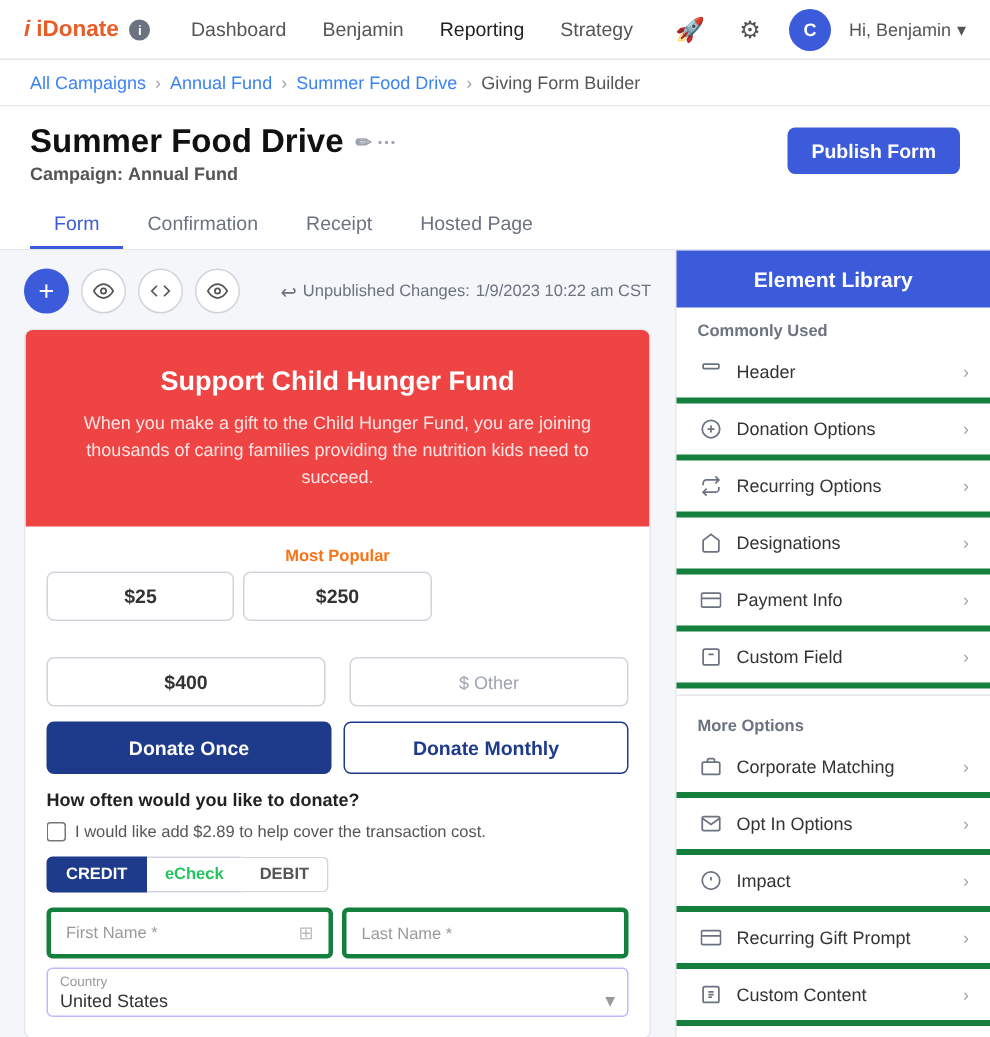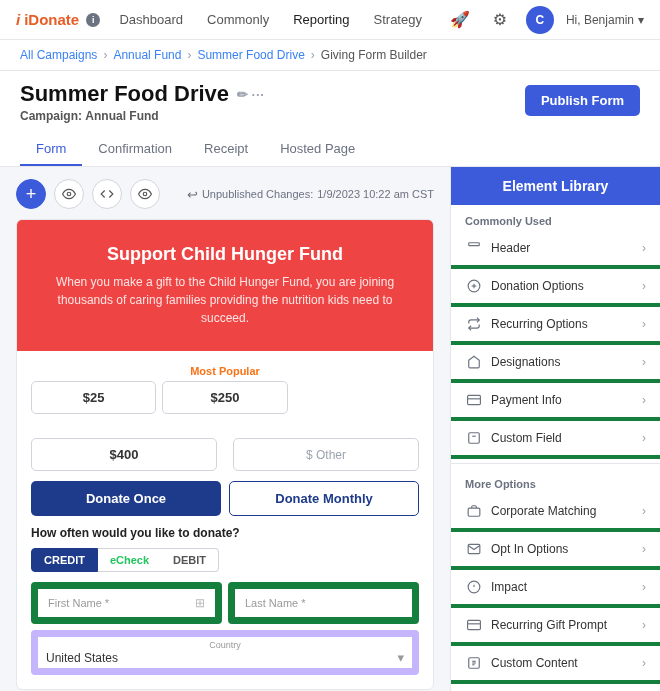--- a/index.html
+++ b/index.html
@@ -77,21 +77,21 @@
     .payment-tab:first-child { border-radius: 4px 0 0 4px; }
     .payment-tab:last-child { border-radius: 0 4px 4px 0; border-left: none; }
     .payment-tab:nth-child(2) { border-left: none; border-right: none; }
     .payment-tab.active { background: #1e3a8a; color: #fff; border-color: #1e3a8a; }
     .payment-tab.echeck { color: #22c55e; font-weight: 700; }
 
     .form-fields { display: flex; flex-direction: column; gap: 6px; }
     .field-row { display: grid; gap: 6px; }
     .field-row.two-col { grid-template-columns: 1fr 1fr; }
     .field-row.one-col { grid-template-columns: 1fr; }
-    .form-input { border: 7px solid #15803d; border-radius: 4px; padding: 7px 10px; font-size: 12px; color: #555; background: #fff; position: relative; }
+    .form-input { border: 3px solid #15803d; border-radius: 4px; padding: 7px 10px; font-size: 12px; color: #555; background: #fff; position: relative; }
     .form-input.with-icon { display: flex; align-items: center; justify-content: space-between; }
 
     
     .element-library { width: 210px; background: #fff; border-left: 1px solid #e5e7eb; flex-shrink: 0; }
     .library-header { background: #3b5bdb; color: #fff; text-align: center; padding: 11px; font-size: 14px; font-weight: 700; }
     .library-section-label { font-size: 11px; color: #6b7280; font-weight: 600; padding: 10px 14px 4px; text-transform: none; }
     .library-item { display: flex; align-items: center; padding: 8px 14px; border-bottom: 4px solid #15803d; cursor: pointer; justify-content: space-between; }
     .library-item-left { display: flex; align-items: center; gap: 8px; }
     .library-item-icon { width: 18px; height: 18px; display: flex; align-items: center; justify-content: center; color: #6b7280; font-size: 13px; }
     .library-item-label { font-size: 12px; color: #333; }
@@ -102,21 +102,21 @@
 <body>
 
 <nav class="top-nav">
   <div class="nav-logo">
     <span class="logo-icon">i</span>
     <span>iDonate</span>
     <span class="nav-info-icon">i</span>
   </div>
   <div class="nav-links">
     <a>Dashboard</a>
-    <a>Commonly</a>
+    <a>Benjamin</a>
     <a class="active">Reporting</a>
     <a>Strategy</a>
   </div>
   <div class="nav-right">
     <div class="nav-icon-btn">🚀</div>
     <div class="nav-icon-btn">⚙</div>
     <div class="nav-avatar">C</div>
     <div class="nav-user">
       <span>Hi, Benjamin</span>
       <span>▾</span>
@@ -201,38 +201,42 @@
         </div>
         <div class="amount-grid-2">
           <button class="amount-btn">$400</button>
           <button class="amount-btn other">$ Other</button>
         </div>
         <div class="donate-grid">
           <button class="donate-btn-once">Donate Once</button>
           <button class="donate-btn-monthly">Donate Monthly</button>
         </div>
         <div class="frequency-label">How often would you like to donate?</div>
+        <div class="checkbox-row">
+          <input type="checkbox" style="">
+          <span>I would like add $2.89 to help cover the transaction cost.</span>
+        </div>
         <div class="payment-tabs">
           <div class="payment-tab active">CREDIT</div>
           <div class="payment-tab echeck">eCheck</div>
           <div class="payment-tab">DEBIT</div>
         </div>
 
         <div class="form-fields">
           <div class="field-row two-col">
             <div class="form-input with-icon">
               <span style="color:#999;font-size:11px;">First Name *</span>
               <span style="color:#bbb;font-size:12px;">⊞</span>
             </div>
             <div class="form-input">
               <span style="color:#999;font-size:11px;">Last Name *</span>
             </div>
           </div>
           <div class="field-row one-col">
-            <div style="border:7px solid #c4b5fd;border-radius:4px;padding:3px 8px;background:#fff;text-align:center;">
+            <div style="border:1px solid #c4b5fd;border-radius:4px;padding:3px 8px;background:#fff;">
               <div style="font-size:9px;color:#999;">Country</div>
               <div style="display:flex;justify-content:space-between;align-items:center;">
                 <span style="font-size:12px;color:#333;">United States</span>
                 <span style="color:#999;">▾</span>
               </div>
             </div>
           </div>
 
         </div>
       </div>

